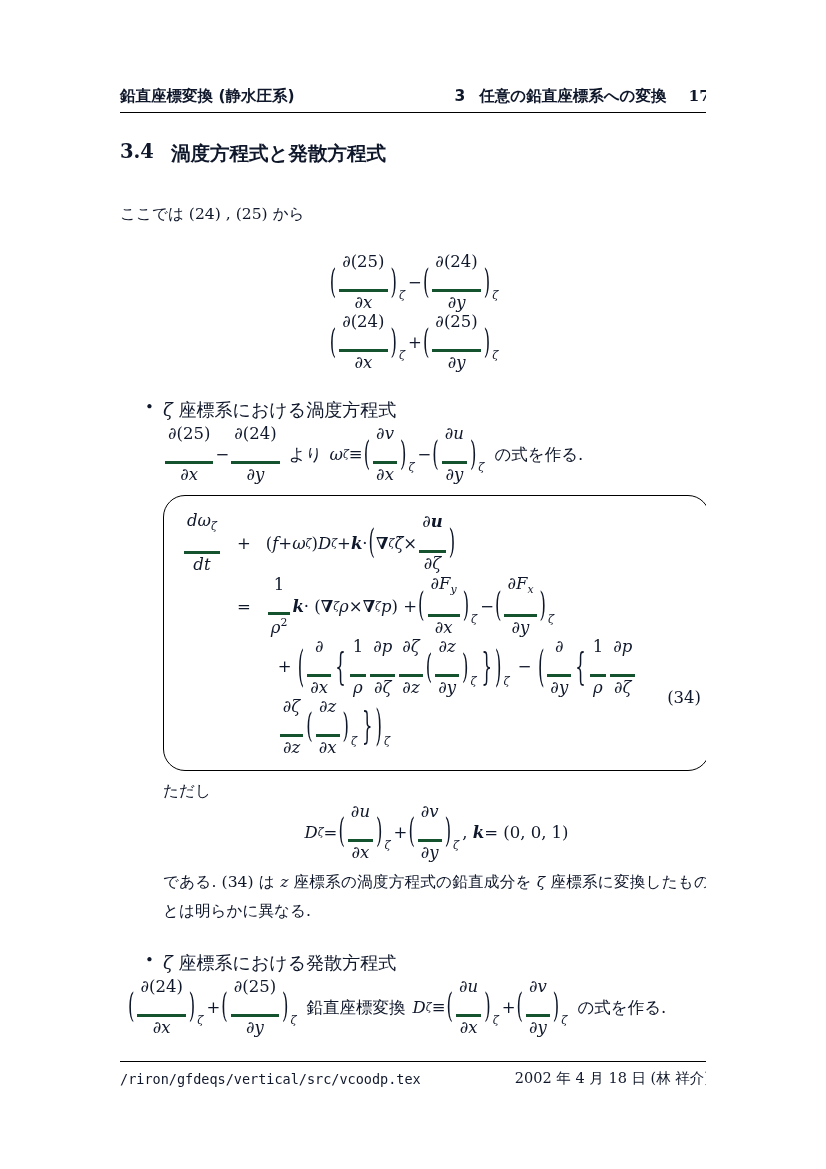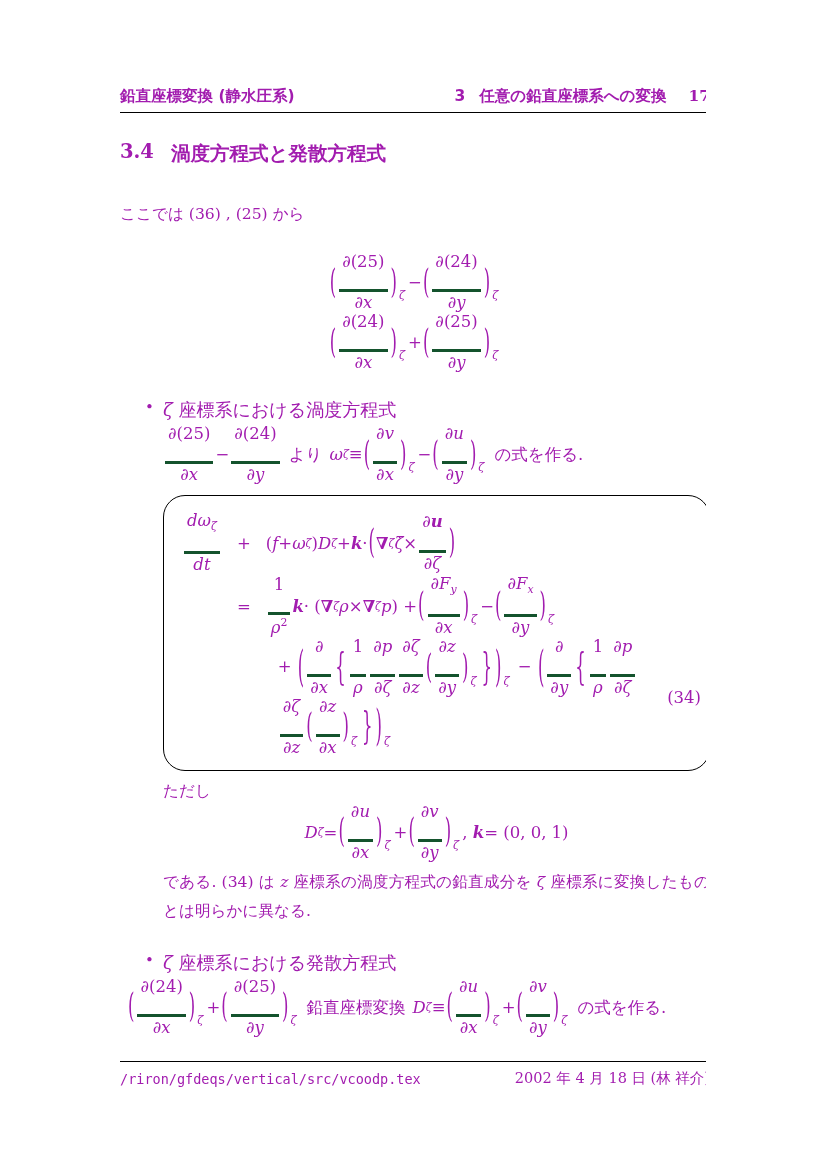--- a/index.html
+++ b/index.html
@@ -1,18 +1,18 @@
 <!DOCTYPE html>
 <html><head>
 <meta charset="utf-8">
 <style>
   html,body{margin:0;padding:0;background:#fff;}
   .page{
     position:relative; width:706px; height:1169px; background:#ffffff;
-    color:#a21caf; overflow:hidden;
+    color:#0f172a; overflow:hidden;
     font-family:"DejaVu Serif","Liberation Serif",serif;
   }
   .content{position:absolute; left:120px; top:86px; width:590px;}
   
   .hdr{display:flex; justify-content:space-between; align-items:baseline;
        font-family:"DejaVu Sans","Liberation Sans",sans-serif;
        font-weight:700; font-size:15.5px;}
   .hdr-right{display:flex; align-items:baseline;}
   .hdr-secno{margin-right:14px;}
   .hdr-pageno{margin-left:22px; font-family:"DejaVu Serif",serif;}
@@ -89,21 +89,21 @@
         <span class="hdr-pageno">17</span>
       </span>
     </div>
     <div class="rule"></div>
 
     <div class="sec">
       <span class="sec-no">3.4</span>
       <span>渦度方程式と発散方程式</span>
     </div>
 
-    <p class="para intro">ここでは (36) , (25) から</p>
+    <p class="para intro">ここでは (24) , (25) から</p>
 
     <div class="eqpair">
       <div class="eq-row"><span class="bp">(</span><span class="fr">
             <span class="nu"><i>∂</i>(25)</span>
             <span class="de"><i>∂x</i></span>
           </span><span class="bp">)</span><span class="ps">ζ</span> − <span class="bp">(</span><span class="fr">
             <span class="nu"><i>∂</i>(24)</span>
             <span class="de"><i>∂y</i></span>
           </span><span class="bp">)</span><span class="ps">ζ</span></div>
       <div class="eq-row"><span class="bp">(</span><span class="fr">

